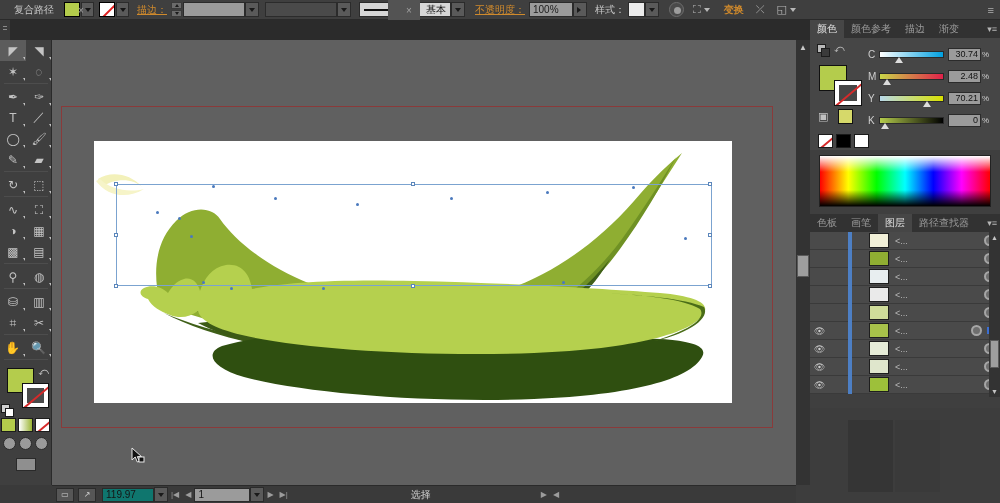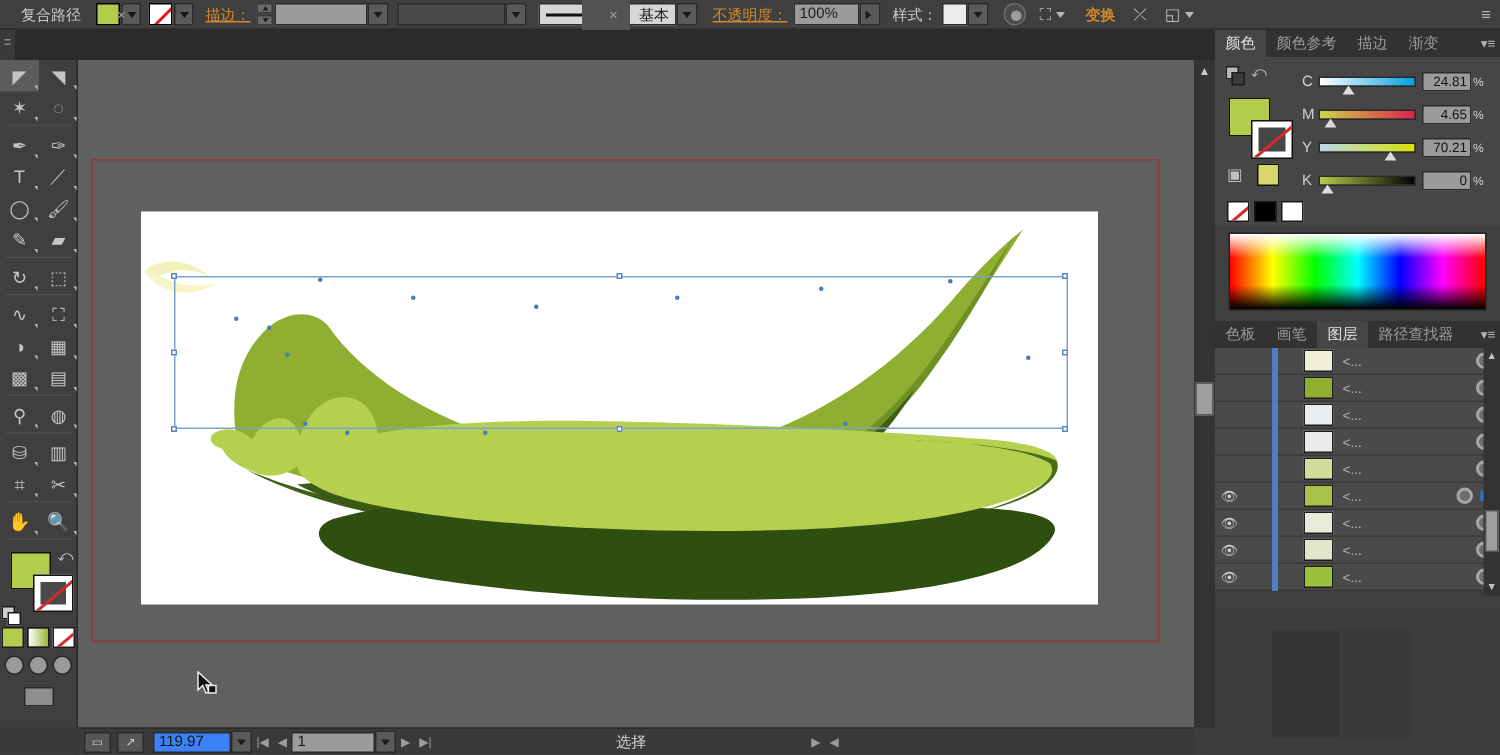--- a/index.html
+++ b/index.html
@@ -103,21 +103,21 @@
   .anchorS { position:absolute; width:3px; height:3px; background:#4a79bd; border-radius:50%; }
 
   
   .vscroll { position:absolute; left:796px; top:40px; width:14px; height:445px; background:#333; }
   .vscroll .ar { width:14px;height:14px; display:flex;align-items:center;justify-content:center; color:#c9c9c9; font-size:8px;}
   .vscroll .thumb { position:absolute; left:1px; top:215px; width:12px; height:22px; background:#9e9e9e; border:1px solid #5a5a5a;}
   .statusbar { position:absolute; left:52px; top:485px; width:744px; height:18px; background:#3a3a3a;
     display:flex; align-items:center; border-top:1px solid #2a2a2a; }
   .stBtn { width:18px;height:14px; background:#565656; border:1px solid #2b2b2b; margin-left:4px;
     display:flex;align-items:center;justify-content:center; color:#d0d0d0; font-size:8px;}
-  .zoomfield { width:52px; height:14px; background:#3b82f6; border:1px solid #2b2b2b; margin-left:6px;
+  .zoomfield { width:52px; height:14px; background:#0f766e; border:1px solid #2b2b2b; margin-left:6px;
     color:#151515; font-size:10px; display:flex; align-items:center; padding-left:3px;}
   .navArrow { color:#9c9c9c; font-size:8px; margin:0 3px; }
   .pagefield { width:56px;height:14px;background:#9b9b9b;border:1px solid #2b2b2b;
     color:#151515;font-size:10px;display:flex;align-items:center;padding-left:3px;}
   .stText { color:#d2d2d2; font-size:10px; margin-left:120px;text-align:center; }
   .bottomLeftCorner{position:absolute;left:0;top:485px;width:52px;height:18px;background:#3a3a3a;}
 
   
   .rpanel { position:absolute; left:810px; top:20px; width:190px; height:483px; background:#3f3f3f; }
   .ptabs { display:flex; height:18px; background:#323232; align-items:stretch; position:relative;}
@@ -527,29 +527,29 @@
       <div class="cfsStroke"></div>
       <div class="c3d">▣</div>
       <div class="cSq" style="background:#d6d96a"></div>
 
       <div class="sliders" id="cmyk-sliders">
           <div class="slrow">
             <div class="nm">C</div>
             <div class="slbar" style="background: linear-gradient(90deg, rgb(255, 255, 255), rgb(0, 160, 224));">
               <div class="slthumb" style="left: 15.25px;"></div>
             </div>
-            <div class="slval">24.81</div>
+            <div class="slval">30.74</div>
             <div class="slpct">%</div>
           </div>
           <div class="slrow">
             <div class="nm">M</div>
             <div class="slbar" style="background: linear-gradient(90deg, rgb(201, 214, 72), rgb(224, 33, 74));">
               <div class="slthumb" style="left: 3.05px;"></div>
             </div>
-            <div class="slval">4.65</div>
+            <div class="slval">2.48</div>
             <div class="slpct">%</div>
           </div>
           <div class="slrow">
             <div class="nm">Y</div>
             <div class="slbar" style="background: linear-gradient(90deg, rgb(185, 217, 234), rgb(216, 224, 0));">
               <div class="slthumb" style="left: 42.7px;"></div>
             </div>
             <div class="slval">70.21</div>
             <div class="slpct">%</div>
           </div>

